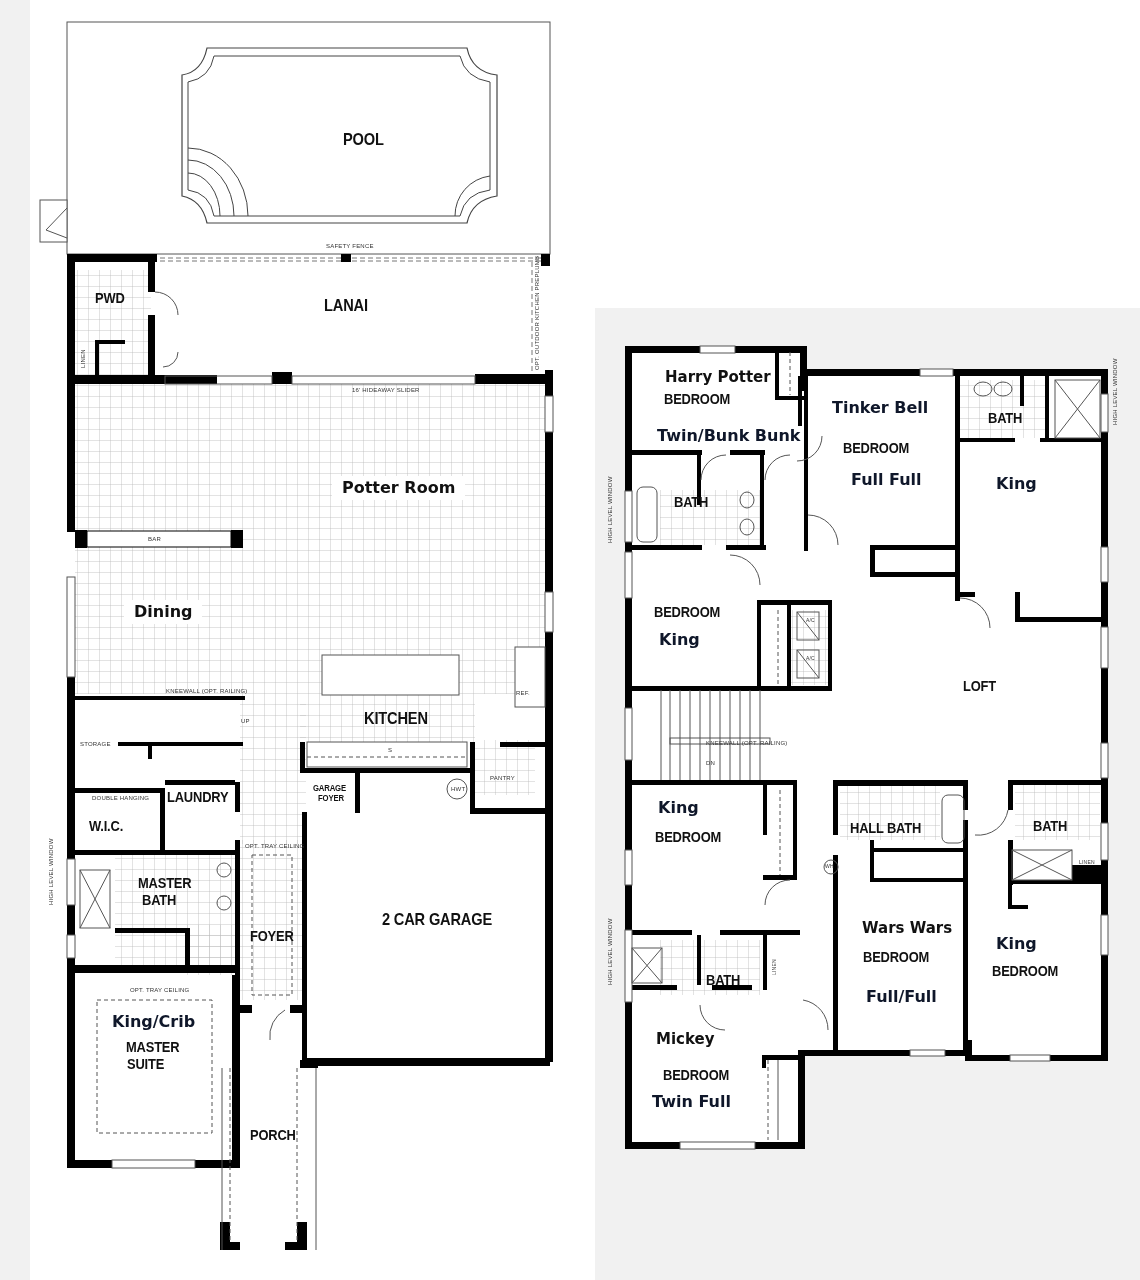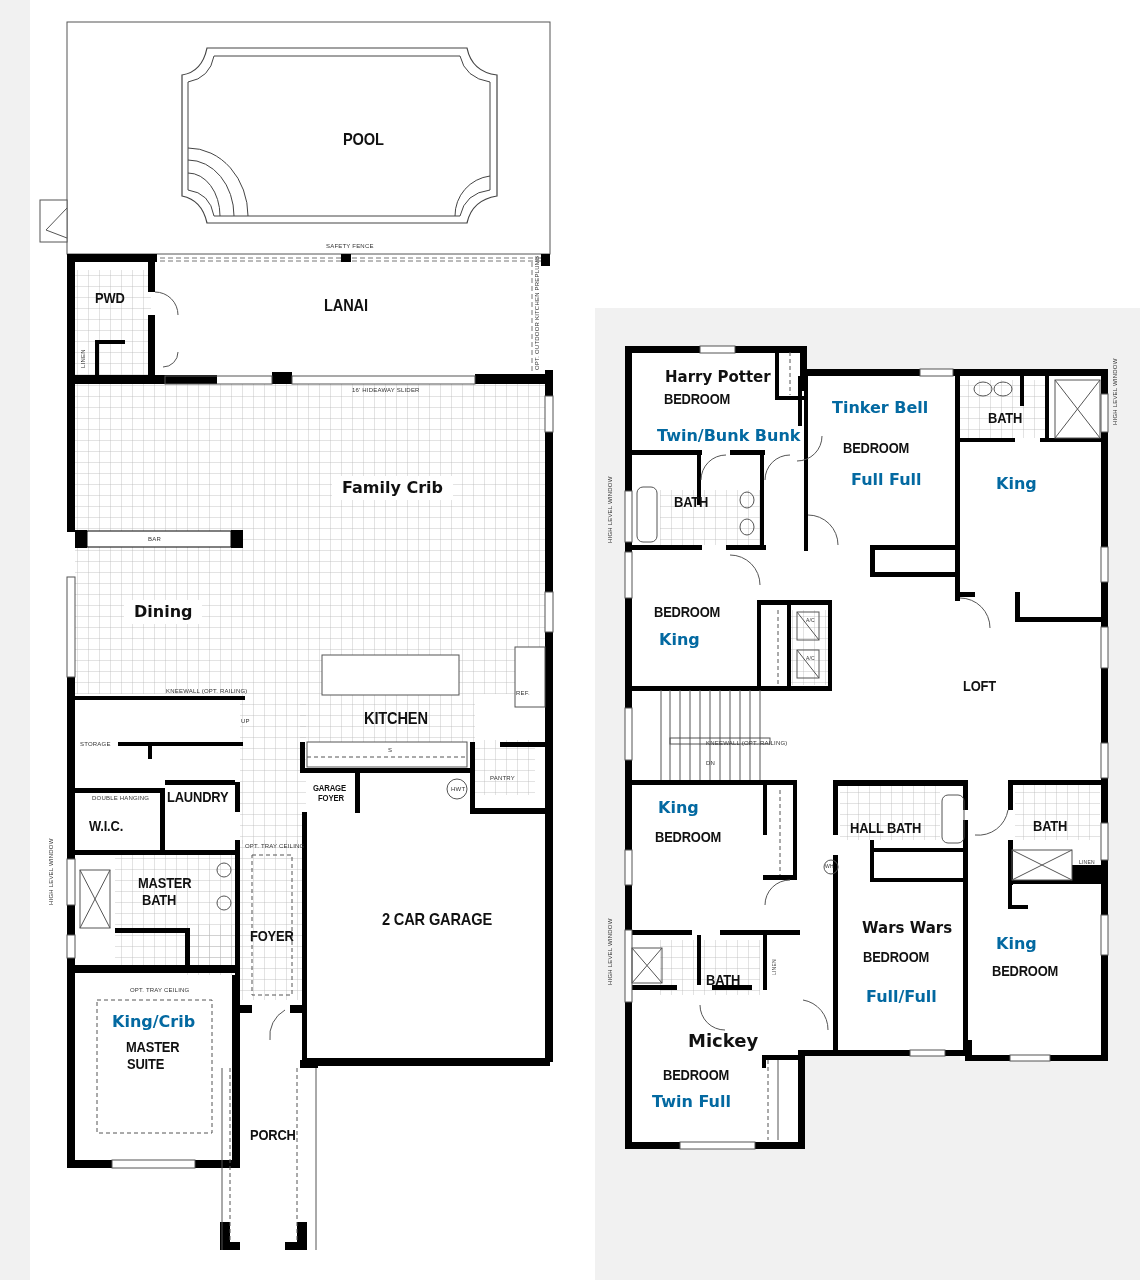--- a/index.html
+++ b/index.html
@@ -6,21 +6,21 @@
   body {
     width:1140px; height:1280px; position:relative; overflow:hidden;
     background:#f1f1f1;
     font-family:"Liberation Sans", "DejaVu Sans", sans-serif;
   }
   .white-panel { position:absolute; background:#ffffff; }
   svg.plan { position:absolute; left:0; top:0; }
   .lbl { position:absolute; white-space:nowrap; color:#111; line-height:1; }
   .lbl-room { font-family:"Liberation Sans", sans-serif; font-weight:bold; font-size:17px; transform:scaleX(0.86); transform-origin:left top; letter-spacing:-0.2px; }
   .lbl-name { font-family:"DejaVu Sans", sans-serif; font-weight:bold; font-size:16px; }
-  .lbl-bed  { font-family:"DejaVu Sans", sans-serif; font-weight:bold; font-size:16px; color:#0369a1; }
+  .lbl-bed  { font-family:"DejaVu Sans", sans-serif; font-weight:bold; font-size:16px; color:#0f172a; }
   .lbl-small { font-family:"Liberation Sans", sans-serif; font-size:7px; color:#333; letter-spacing:0.2px; }
   .lbl-vert { transform:rotate(-90deg); transform-origin:left top; }
   .lbl-white-bg { background:#fff; padding:4px 10px; }
 </style>
 </head>
 <body>
 
 <div class="white-panel" style="left:30px;top:0;width:565px;height:1280px;"></div>
 <div class="white-panel" style="left:595px;top:0;width:545px;height:308px;"></div>
 
@@ -323,21 +323,21 @@
   </g>
 </svg>
 
 <div class="lbl lbl-room" style="left:343px;top:131px;">POOL</div>
 <div class="lbl lbl-small" style="left:326px;top:243px;font-size:6px;">SAFETY FENCE</div>
 <div class="lbl lbl-room" style="left:324px;top:297px;">LANAI</div>
 <div class="lbl lbl-room" style="left:95px;top:290px;font-size:15px;">PWD</div>
 <div class="lbl lbl-small lbl-vert" style="left:80px;top:368px;font-size:6px;">LINEN</div>
 <div class="lbl lbl-small lbl-vert" style="left:534px;top:370px;font-size:6px;">OPT. OUTDOOR KITCHEN PREPLUMB</div>
 <div class="lbl lbl-small" style="left:352px;top:387px;font-size:6px;">16' HIDEAWAY SLIDER</div>
-<div class="lbl lbl-name lbl-white-bg" style="left:332px;top:476px;">Family Crib</div>
+<div class="lbl lbl-name lbl-white-bg" style="left:332px;top:476px;">Potter Room</div>
 <div class="lbl lbl-small" style="left:148px;top:536px;font-size:6px;">BAR</div>
 <div class="lbl lbl-name lbl-white-bg" style="left:124px;top:600px;">Dining</div>
 <div class="lbl lbl-small" style="left:166px;top:688px;font-size:6px;">KNEEWALL (OPT. RAILING)</div>
 <div class="lbl lbl-small" style="left:241px;top:718px;font-size:6px;">UP</div>
 <div class="lbl lbl-small" style="left:80px;top:741px;font-size:6px;">STORAGE</div>
 <div class="lbl lbl-small" style="left:516px;top:690px;font-size:6px;">REF.</div>
 <div class="lbl lbl-room" style="left:364px;top:710px;">KITCHEN</div>
 <div class="lbl lbl-small" style="left:388px;top:747px;font-size:6px;">S</div>
 <div class="lbl lbl-small" style="left:490px;top:775px;font-size:6px;">PANTRY</div>
 <div class="lbl lbl-small" style="left:451px;top:786px;font-size:6px;">HWT</div>
@@ -384,15 +384,15 @@
 <div class="lbl lbl-room" style="left:1033px;top:818px;font-size:15px;">BATH</div>
 <div class="lbl lbl-small" style="left:1079px;top:860px;font-size:5px;">LINEN</div>
 <div class="lbl lbl-name" style="left:862px;top:921px;font-size:15px;">Wars Wars</div>
 <div class="lbl lbl-room" style="left:863px;top:949px;font-size:15px;">BEDROOM</div>
 <div class="lbl lbl-bed" style="left:866px;top:989px;">Full/Full</div>
 <div class="lbl lbl-bed" style="left:996px;top:936px;">King</div>
 <div class="lbl lbl-room" style="left:992px;top:963px;font-size:15px;">BEDROOM</div>
 <div class="lbl lbl-small lbl-vert" style="left:607px;top:985px;font-size:6px;">HIGH LEVEL WINDOW</div>
 <div class="lbl lbl-room" style="left:706px;top:972px;font-size:15px;">BATH</div>
 <div class="lbl lbl-small lbl-vert" style="left:772px;top:975px;font-size:5px;">LINEN</div>
-<div class="lbl lbl-name" style="left:656px;top:1032px;font-size:18px;margin-left:32px;">Mickey</div>
+<div class="lbl lbl-name" style="left:656px;top:1032px;font-size:15px;">Mickey</div>
 <div class="lbl lbl-room" style="left:663px;top:1067px;font-size:15px;">BEDROOM</div>
 <div class="lbl lbl-bed" style="left:652px;top:1094px;">Twin Full</div>
 
 </body></html>

